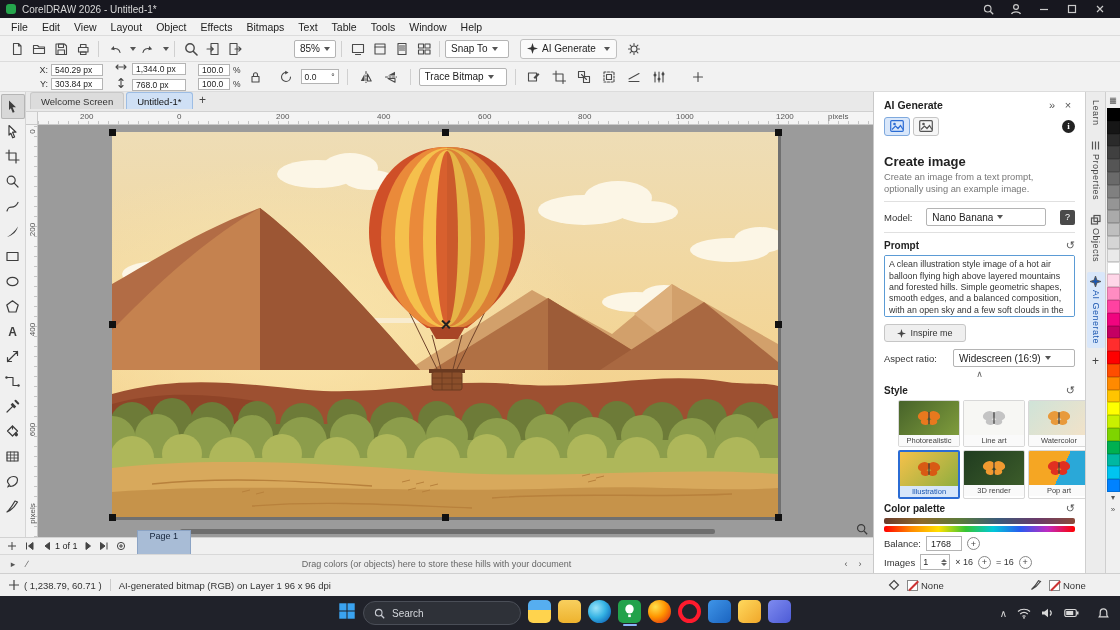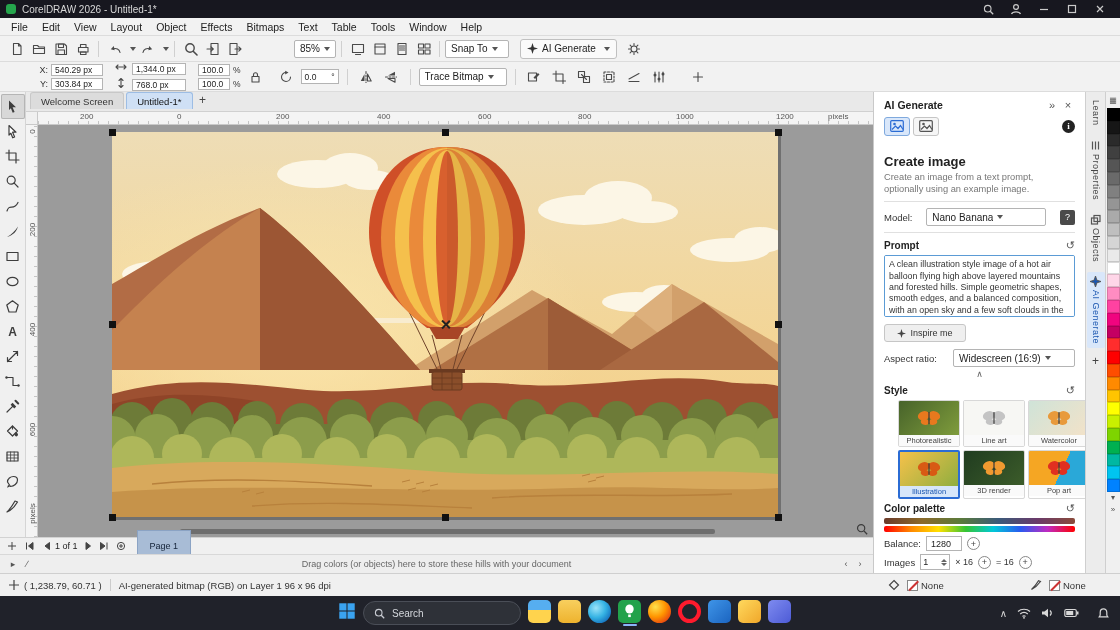--- a/index.html
+++ b/index.html
@@ -116,21 +116,21 @@
 .dockadd{width:15px;height:15px;display:flex;align-items:center;justify-content:center;color:#444;font-size:12px}
 
 #colorstrip{position:absolute;left:1105px;top:92px;width:15px;height:481px;background:#f0f0f0;border-left:1px solid #cfcfcf;display:flex;flex-direction:column;align-items:center;padding:2px 0}
 #cs-swatches{display:flex;flex-direction:column;width:13px;margin-top:2px}
 .pswatch{width:13px;height:12.8px;border:0.5px solid rgba(0,0,0,.15)}
 .cs-btn{width:13px;height:12px;display:flex;align-items:center;justify-content:center;color:#555;font-size:8px}
 
 #pagenav{position:absolute;left:0;top:537px;width:873px;height:17px;background:#f0f0f0;border-top:1px solid #d2d2d2;display:flex;align-items:center;padding:0 4px;gap:2px;font-size:9px}
 .pn{width:15px;height:14px;display:flex;align-items:center;justify-content:center}
 .pn svg{width:10px;height:10px;stroke:#444;fill:#444;stroke-width:1}
-#pagetab{height:33px;background:#a8bcd6;border:1px solid #8ba3c4;display:flex;align-items:center;padding:0 12px;font-size:9px;color:#15243a;margin-left:6px}
+#pagetab{height:33px;background:#a8bcd6;border:1px solid #8ba3c4;display:flex;align-items:flex-start;padding:0 12px;font-size:9px;color:#15243a;margin-left:6px}
 #hintbar{position:absolute;left:0;top:554px;width:873px;height:19px;background:#eeeeee;border-top:1px solid #d8d8d8;display:flex;align-items:center;padding:0 6px}
 #hintbar .hint{flex:1;text-align:center;font-size:9px;color:#666}
 .hb-ic{width:14px;height:14px;display:flex;align-items:center;justify-content:center;color:#555;font-size:9px}
 #statusbar{position:absolute;left:0;top:573px;width:1120px;height:23px;background:#f0f0f0;border-top:1px solid #cfcfcf;display:flex;align-items:center;padding:0 8px;font-size:9.5px;color:#333}
 .sb-div{width:1px;height:12px;background:#ccc;margin:0 8px}
 .sb-ic{width:12px;height:12px;stroke:#444;fill:none;stroke-width:1.2;margin-right:4px}
 .sb-swatch{width:11px;height:11px;border:1px solid #888;background:#fff;position:relative;margin:0 3px}
 .sb-swatch:before{content:"";position:absolute;left:-1px;top:4.5px;width:13px;height:1.5px;background:#c33;transform:rotate(-45deg)}
 .sb-group{display:flex;align-items:center}
 
@@ -842,21 +842,21 @@
   </div>
   <div class="ap-row ap-between">
     <span class="ap-h2">Color palette</span>
     <span class="ap-reset">↺</span>
   </div>
   <div class="ap-bar1"></div>
   <div class="ap-bar2"></div>
   <div class="ap-row">
     <span class="ap-lab">Balance:</span>
     <div class="ap-valbox">
-        <span>1280</span>
+        <span>1768</span>
       </div>
     <div class="ap-plus">+</div>
   </div>
   <div class="ap-row">
     <span class="ap-lab">Images</span>
     <div class="ap-spin">
         <span>1</span>
         <span class="spinarrows">
           <i class="up"></i>
           <i class="dn"></i>

